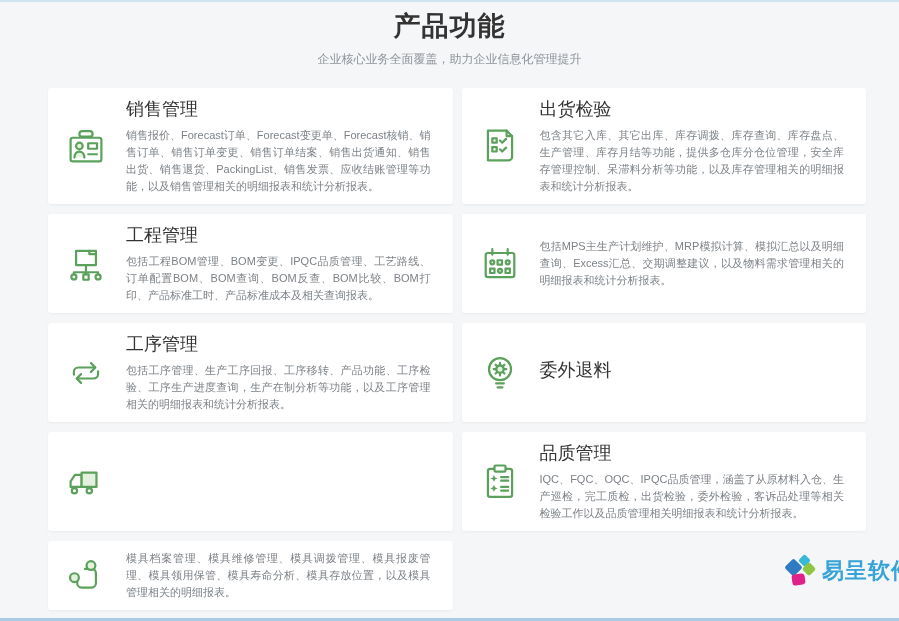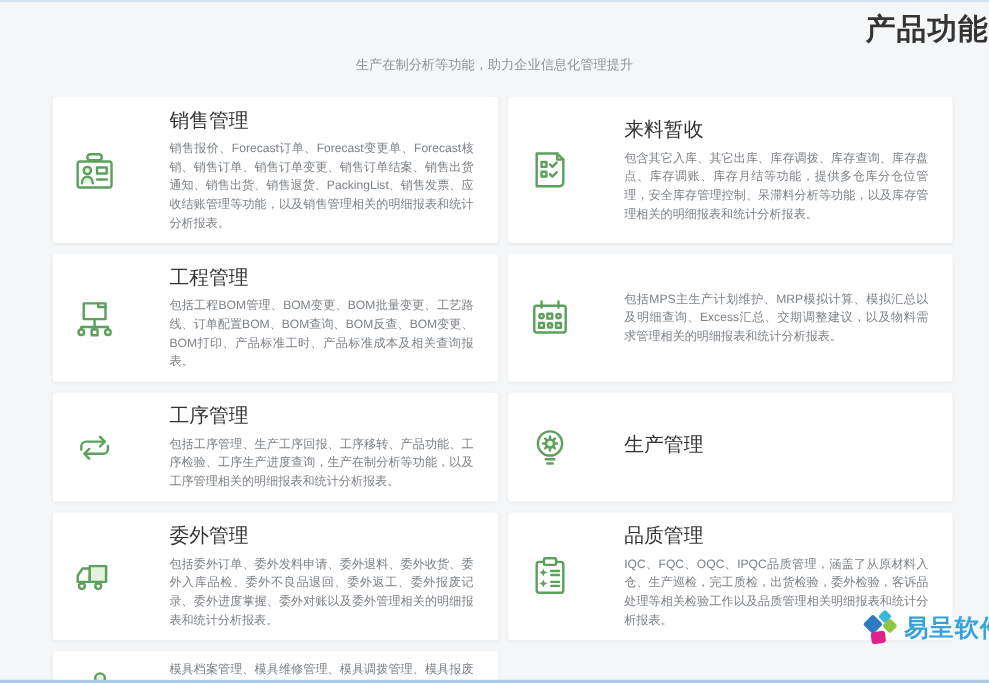--- a/index.html
+++ b/index.html
@@ -11,21 +11,21 @@
     font-family:"Liberation Sans","DejaVu Sans",sans-serif;
     color:#333;
   }
   .topline {
     height:2px; background:#cfe3f1; width:100%;
   }
   .bottomline {
     position:absolute; left:0; bottom:0; width:100%; height:3px; background:#abcbe4;
   }
   h1.page-title {
-    text-align:right;
+    text-align:center;
     font-size:27px;
     font-weight:700;
     color:#333;
     margin-top:6px;
     letter-spacing:1px;
   }
   p.subtitle {
     text-align:center;
     font-size:12px;
     color:#8d939b;
@@ -46,21 +46,21 @@
     display:flex;
     align-items:center;
     gap:12px;
   }
   .icon-wrap {
     flex:0 0 56px;
     display:flex;
     align-items:center;
     justify-content:center;
   }
-  .card-body { flex:1 1 auto; min-width:0;margin-left:28px; }
+  .card-body { flex:1 1 auto; min-width:0; }
   .card-title {
     font-size:18px;
     font-weight:400;
     color:#333;
     margin-bottom:6px;
   }
   .card-desc {
     font-size:11px;
     line-height:17px;
     color:#7d8287;
@@ -83,21 +83,21 @@
     white-space:nowrap;
   }
   .wm-logo { display:flex; }
 </style>
 </head>
 <body>
 
 <div class="topline"></div>
 
 <h1 class="page-title">产品功能</h1>
-<p class="subtitle">生产在制分析等功能，助力企业信息化管理提升</p>
+<p class="subtitle">企业核心业务全面覆盖，助力企业信息化管理提升</p>
 
 <div class="grid">
   <div class="card">
     <div class="icon-wrap">
         <svg width="44" height="44" viewBox="0 0 40 40" fill="none" stroke="#5BA05B" stroke-width="2" stroke-linecap="round" stroke-linejoin="round">
           <rect x="6" y="12.5" width="28" height="21.5" rx="2"></rect>
           <rect x="14" y="6.5" width="12" height="5" rx="2.5"></rect>
           <circle cx="14" cy="20" r="3" fill="#e3f1dd"></circle>
           <path d="M9.5 30.5c0-3.2 2-5.3 4.5-5.3s4.5 2.1 4.5 5.3" fill="#e3f1dd"></path>
           <rect x="22" y="17.5" width="8" height="5"></rect>
@@ -116,39 +116,39 @@
         <svg width="44" height="44" viewBox="0 0 40 40" fill="none" stroke="#5BA05B" stroke-width="2" stroke-linecap="round" stroke-linejoin="round">
           <path d="M9 6h17l5 5v19a3 3 0 0 1-3 3H9z"></path>
           <path d="M26 6v5h5"></path>
           <rect x="13" y="13" width="4" height="4"></rect>
           <path d="M20 15l2 2 3.5-3.5"></path>
           <rect x="13" y="21" width="4" height="4"></rect>
           <path d="M20 23l2 2 3.5-3.5"></path>
         </svg>
       </div>
     <div class="card-body">
-      <h2 class="card-title">来料暂收</h2>
-      <p class="card-desc">包含其它入库、其它出库、库存调拨、库存查询、库存盘点、库存调账、库存月结等功能，提供多仓库分仓位管理，安全库存管理控制、呆滞料分析等功能，以及库存管理相关的明细报表和统计分析报表。</p>
+      <h2 class="card-title">出货检验</h2>
+      <p class="card-desc">包含其它入库、其它出库、库存调拨、库存查询、库存盘点、生产管理、库存月结等功能，提供多仓库分仓位管理，安全库存管理控制、呆滞料分析等功能，以及库存管理相关的明细报表和统计分析报表。</p>
     </div>
   </div>
 
   <div class="card">
     <div class="icon-wrap">
         <svg width="44" height="44" viewBox="0 0 40 40" fill="none" stroke="#5BA05B" stroke-width="2" stroke-linecap="round" stroke-linejoin="round">
           <rect x="11" y="8" width="18" height="13"></rect>
           <path d="M23 8v3h6"></path>
           <path d="M20 21v5 M9 27.5h22 M9 27.5v2 M20 27.5v2 M31 27.5v2"></path>
           <circle cx="9" cy="31.8" r="2.3"></circle>
           <rect x="17.6" y="29.5" width="4.8" height="4.8"></rect>
           <circle cx="31" cy="31.8" r="2.3"></circle>
         </svg>
       </div>
     <div class="card-body">
       <h2 class="card-title">工程管理</h2>
-      <p class="card-desc">包括工程BOM管理、BOM变更、BOM批量变更、工艺路线、订单配置BOM、BOM查询、BOM反查、BOM变更、BOM打印、产品标准工时、产品标准成本及相关查询报表。</p>
+      <p class="card-desc">包括工程BOM管理、BOM变更、IPQC品质管理、工艺路线、订单配置BOM、BOM查询、BOM反查、BOM比较、BOM打印、产品标准工时、产品标准成本及相关查询报表。</p>
     </div>
   </div>
 
   <div class="card">
     <div class="icon-wrap">
         <svg width="44" height="44" viewBox="0 0 40 40" fill="none" stroke="#5BA05B" stroke-width="2" stroke-linecap="round" stroke-linejoin="round">
           <rect x="7" y="10" width="26" height="22" rx="2"></rect>
           <path d="M13 6.5v5 M27 6.5v5"></path>
           <circle cx="13" cy="18.5" r="1.8" fill="#e3f1dd"></circle>
           <rect x="17.8" y="16.6" width="4" height="4"></rect>
@@ -181,37 +181,33 @@
   <div class="card">
     <div class="icon-wrap">
         <svg width="44" height="44" viewBox="0 0 40 40" fill="none" stroke="#5BA05B" stroke-width="2" stroke-linecap="round" stroke-linejoin="round">
           <circle cx="20" cy="16.5" r="10"></circle>
           <circle cx="20" cy="16.5" r="3.4" fill="#e3f1dd"></circle>
           <path d="M20 10.8v2.4 M20 19.9v2.4 M14.3 16.5h2.4 M23.3 16.5h2.4 M16 12.5l1.7 1.7 M22.3 18.8l1.7 1.7 M24 12.5l-1.7 1.7 M17.7 18.8L16 20.5"></path>
           <path d="M16.5 29.5h7 M17.8 33h4.4"></path>
         </svg>
       </div>
     <div class="card-body">
-      <h2 class="card-title">生产管理</h2>
+      <h2 class="card-title">委外退料</h2>
     </div>
   </div>
 
   <div class="card">
     <div class="icon-wrap">
         <svg width="44" height="44" viewBox="0 0 40 40" fill="none" stroke="#5BA05B" stroke-width="2" stroke-linecap="round" stroke-linejoin="round">
           <path d="M6 24.5v-5l4-6h6v11z"></path>
           <rect x="16" y="11.5" width="13.5" height="13" fill="#e3f1dd"></rect>
           <circle cx="9.5" cy="28" r="2.4"></circle>
           <circle cx="23" cy="28" r="2.4"></circle>
         </svg>
       </div>
-    <div class="card-body">
-      <h2 class="card-title">委外管理</h2>
-      <p class="card-desc">包括委外订单、委外发料申请、委外退料、委外收货、委外入库品检、委外不良品退回、委外返工、委外报废记录、委外进度掌握、委外对账以及委外管理相关的明细报表和统计分析报表。</p>
-    </div>
   </div>
 
   <div class="card">
     <div class="icon-wrap">
         <svg width="44" height="44" viewBox="0 0 40 40" fill="none" stroke="#5BA05B" stroke-width="2" stroke-linecap="round" stroke-linejoin="round">
           <rect x="9" y="8" width="22" height="25.5" rx="2"></rect>
           <rect x="15" y="5" width="10" height="5.5" rx="1" fill="#fff"></rect>
           <path d="M14.5 13.5l1 2.3 2.3 1-2.3 1-1 2.3-1-2.3-2.3-1 2.3-1z" fill="#5BA05B" stroke="none"></path>
           <path d="M21 15.5h6.5 M21 18.8h6.5"></path>
           <path d="M14.5 22.5l1 2.3 2.3 1-2.3 1-1 2.3-1-2.3-2.3-1 2.3-1z" fill="#5BA05B" stroke="none"></path>

